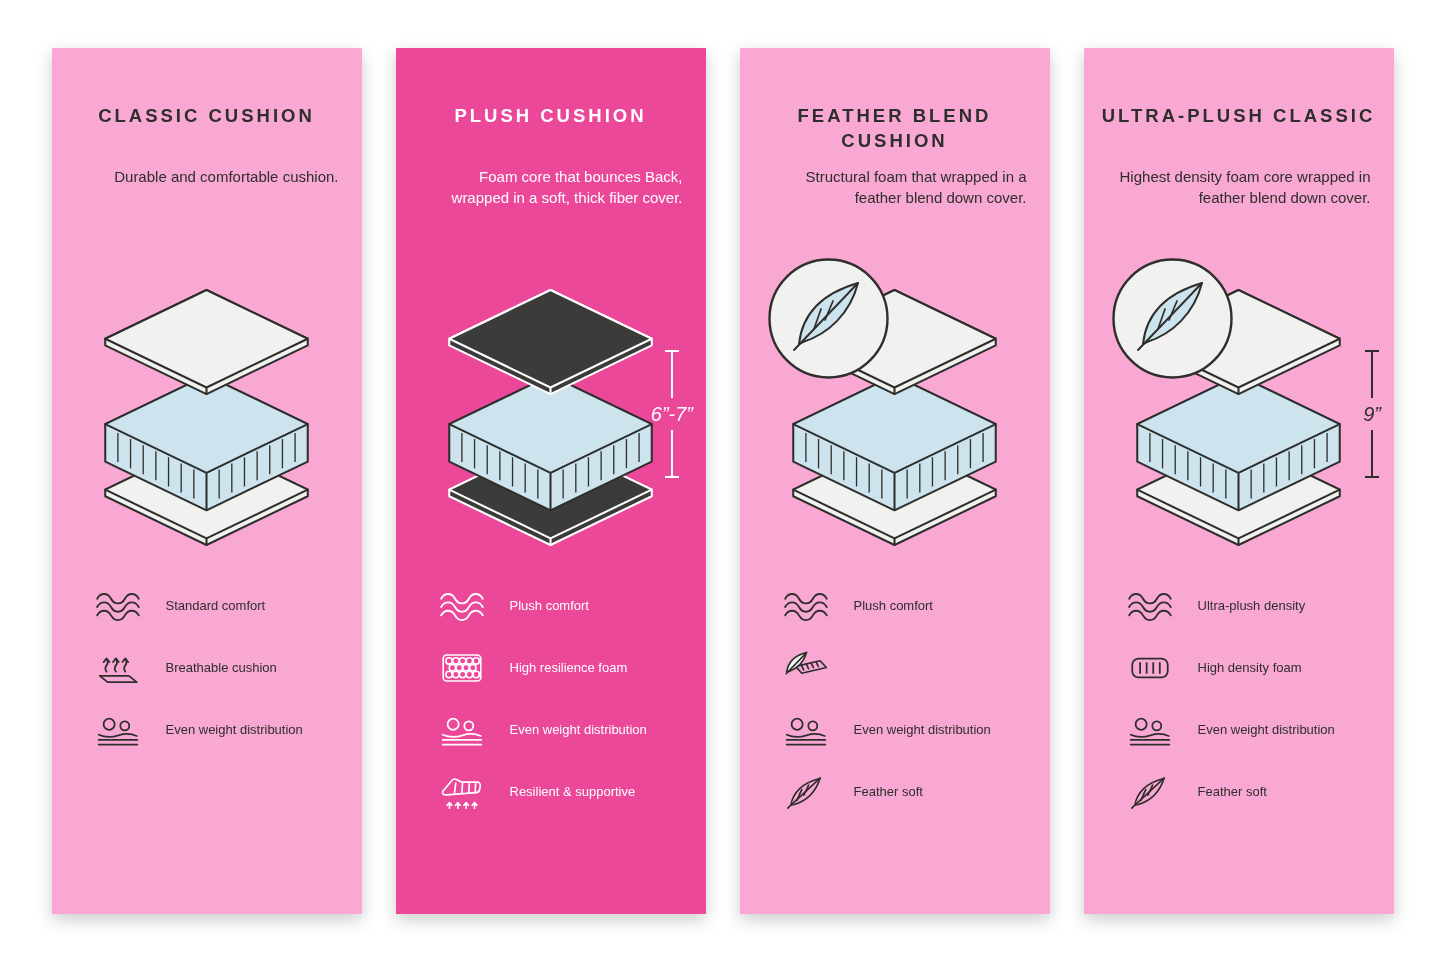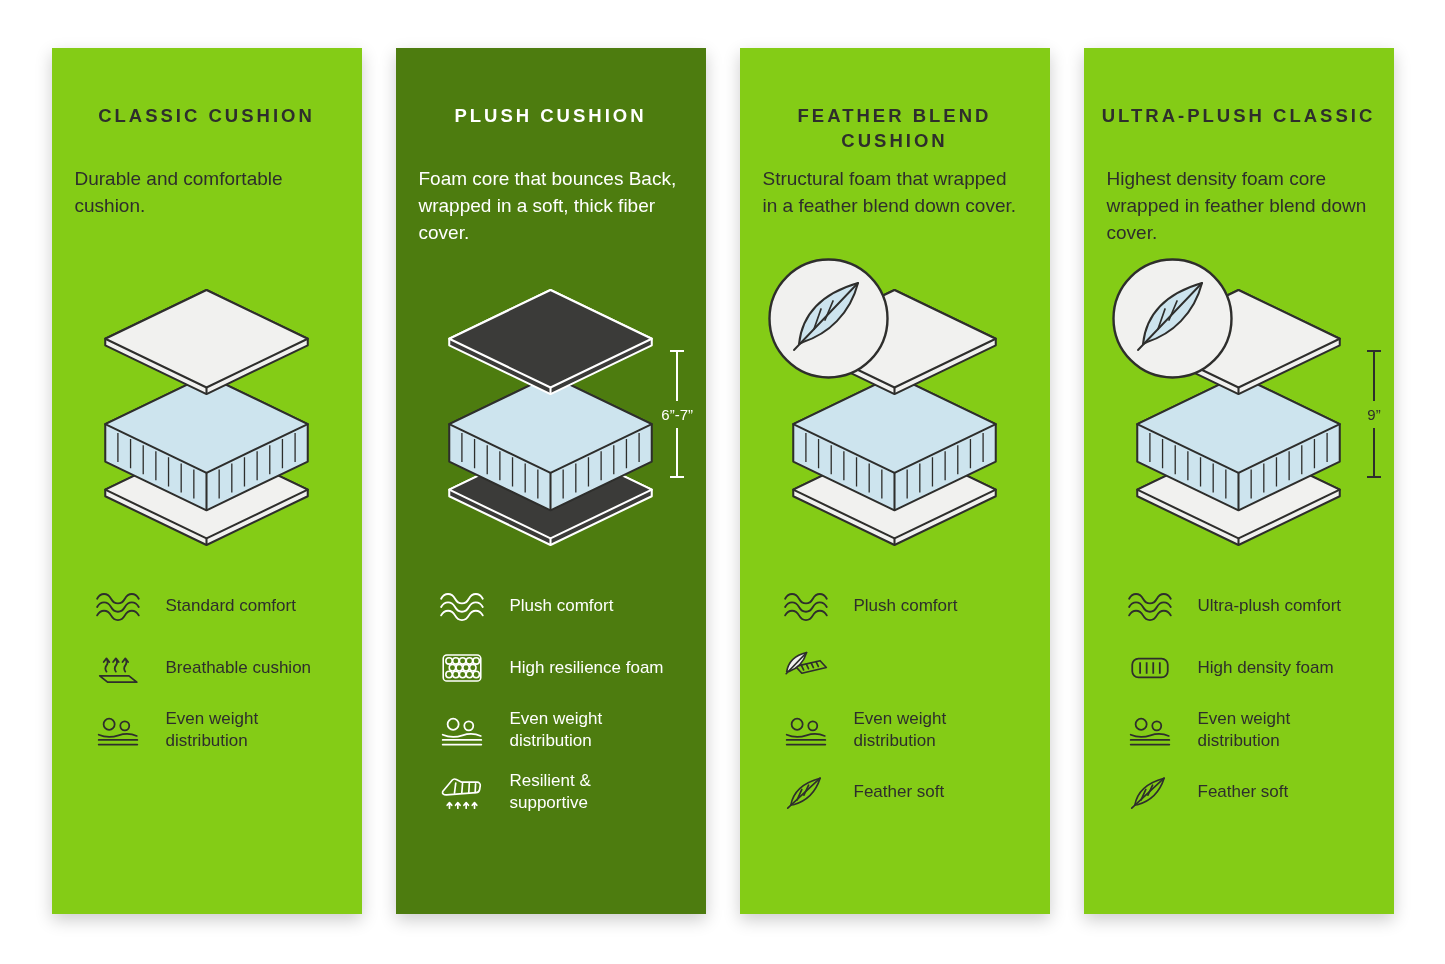--- a/index.html
+++ b/index.html
@@ -1,34 +1,34 @@
 <!DOCTYPE html>
 <html><head>
 <meta charset="utf-8">
 <style>
   html,body{margin:0;padding:0;}
   body{width:1445px;height:964px;background:#ffffff;font-family:"Liberation Sans",sans-serif;overflow:hidden;}
   .board{display:flex;justify-content:center;align-items:flex-start;gap:34px;padding-top:48px;}
   .panel{width:310px;height:866px;box-shadow:0 6px 16px rgba(0,0,0,0.20);box-sizing:border-box;padding-top:56px;position:relative;}
-  .panel.light{background:#84cc16;color:#2e2e2c;--panel-bg:#f1f1ef;--slab:#f1f1ef;--line:#2e2e2c;--icon-bg:#f1f1ef;}
-  .panel.dark{background:#4d7c0f;color:#ffffff;--panel-bg:#3b3b39;--slab:#3b3b39;--line:#ffffff;--icon-bg:#3b3b39;}
+  .panel.light{background:#f9a8d4;color:#2e2e2c;--panel-bg:#f1f1ef;--slab:#f1f1ef;--line:#2e2e2c;--icon-bg:#f1f1ef;}
+  .panel.dark{background:#ec4899;color:#ffffff;--panel-bg:#3b3b39;--slab:#3b3b39;--line:#ffffff;--icon-bg:#3b3b39;}
   .panel-title{font-size:18.5px;font-weight:700;letter-spacing:3px;text-align:center;line-height:1.35;height:56px;margin:0 18px;}
-  .panel-desc{font-size:19px;line-height:1.42;text-align:left;height:96px;margin:6px auto 0;max-width:264px;}
+  .panel-desc{font-size:15px;line-height:1.42;text-align:right;height:96px;margin:6px auto 0;max-width:264px;}
   .diagram-wrap{width:225px;margin:24px auto 0;position:relative;}
   .cushion-svg{display:block;width:225px;height:263px;}
   .badge{position:absolute;left:-16px;top:-30px;width:125px;height:125px;}
   .dim{position:absolute;right:-30px;top:64px;height:128px;display:flex;flex-direction:column;align-items:center;}
   .dim-cap{width:14px;height:2px;background:currentColor;flex:none;}
   .dim-line{width:2px;flex:1;background:currentColor;}
-  .dim-label{font-size:15px;line-height:1;padding:6px 0;white-space:nowrap;}
+  .dim-label{font-size:20px;line-height:1;padding:6px 0;white-space:nowrap;font-style:italic;}
   .features{margin:34px 0 0 42px;}
   .feature{display:flex;align-items:center;margin-bottom:16px;min-height:46px;}
   .f-icon{width:48px;height:38px;flex:none;margin-right:24px;}
   .f-icon svg{display:block;width:48px;height:38px;}
-  .f-label{font-size:17px;line-height:1.3;max-width:160px;}
+  .f-label{font-size:13px;line-height:1.3;max-width:160px;}
 </style>
 </head>
 <body>
 
 <svg width="0" height="0" style="position:absolute" aria-hidden="true">
 <defs>
   <symbol id="cushion" viewBox="0 0 240 280">
 
     <polygon points="12,217 120,165 228,217 228,224 120,276 12,224" style="fill:var(--slab,#f1f1ef);stroke:var(--line,#2e2e2c)" stroke-width="2.2" stroke-linejoin="round"></polygon>
     <polygon points="120,165 228,217 120,269 12,217" style="fill:var(--slab,#f1f1ef);stroke:var(--line,#2e2e2c)" stroke-width="2.2" stroke-linejoin="round"></polygon>
@@ -293,21 +293,21 @@
         <div class="dim-cap"></div>
       </div>
     </div>
     <div class="features">
       <div class="feature">
         <span class="f-icon">
             <svg viewBox="0 0 46 36">
               <use href="#i-wave"></use>
             </svg>
           </span>
-        <span class="f-label">Ultra-plush comfort</span>
+        <span class="f-label">Ultra-plush density</span>
       </div>
       <div class="feature">
         <span class="f-icon">
             <svg viewBox="0 0 46 36">
               <use href="#i-density"></use>
             </svg>
           </span>
         <span class="f-label">High density foam</span>
       </div>
       <div class="feature">

